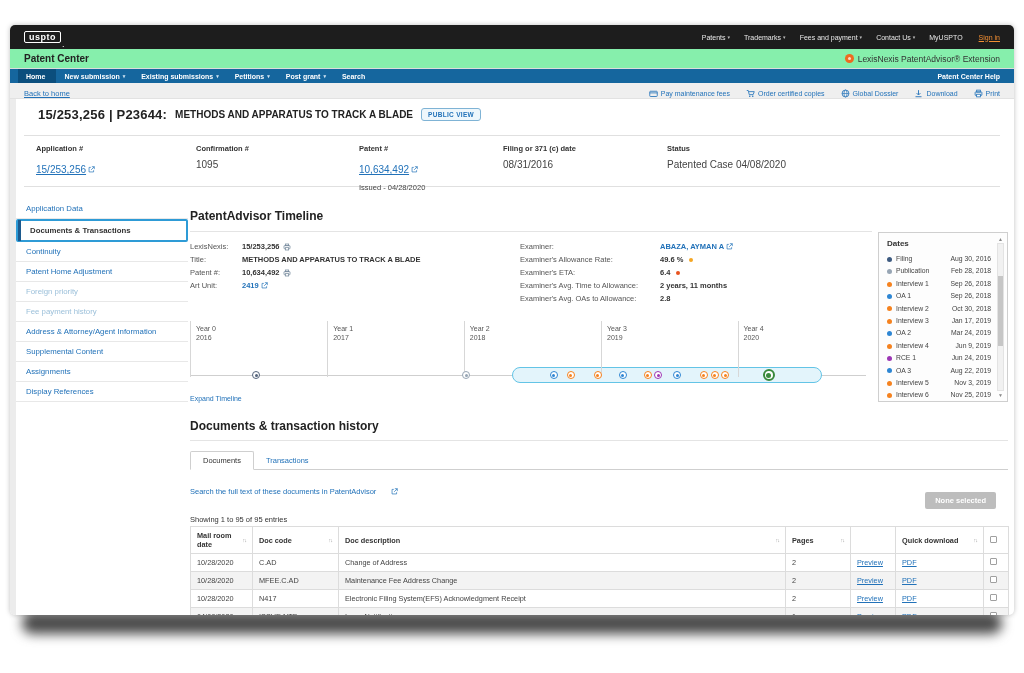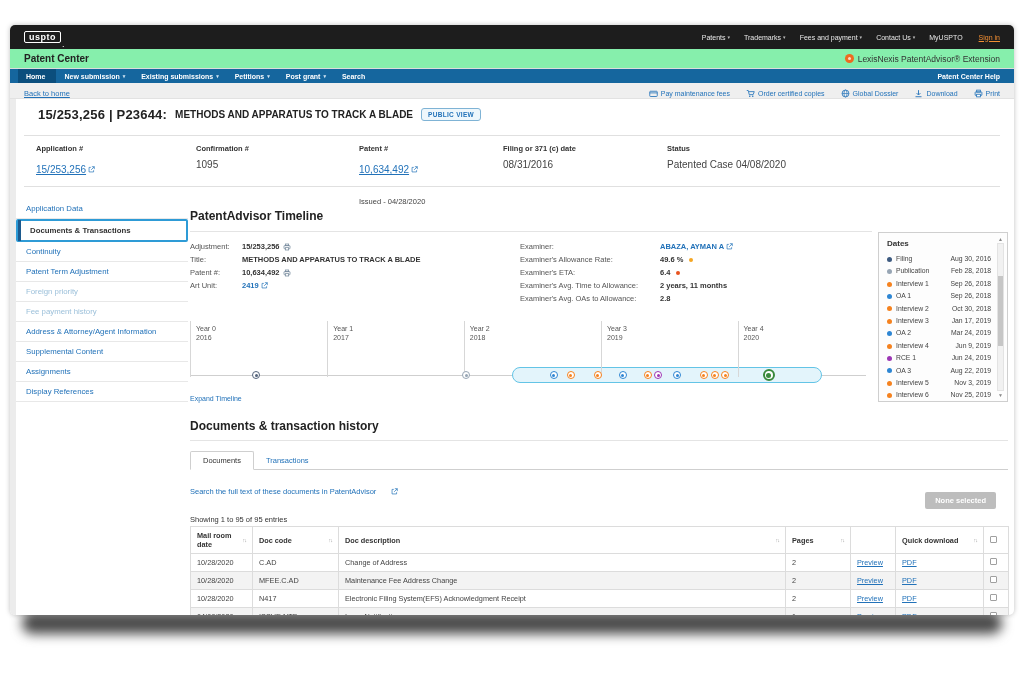--- a/index.html
+++ b/index.html
@@ -55,21 +55,21 @@
   .badge { border:1px solid #7fb3d5; background:#eef7fc; color:#2272b9; font-size:6.5px; font-weight:bold;
            padding:2px 6px; border-radius:3px; letter-spacing:.3px; }
 
   
   .summary { position:absolute; left:14px; right:14px; top:110px; height:52px; border-top:1px solid #e0e0e0;
              border-bottom:1px solid #e0e0e0; display:flex; padding:8px 0 16px 12px; }
   .sum-col { padding-right:8px; }
   .sum-col .lab { font-size:7.5px; font-weight:bold; color:#333; margin-bottom:6px; }
   .sum-col .val { font-size:10px; color:#444; }
   .sum-col a.val { color:#2272b9; text-decoration:underline; }
-  .sum-col .sub { font-size:7.5px; color:#444; margin-top:20px; }
+  .sum-col .sub { font-size:7.5px; color:#444; margin-top:6px; }
   .c1{width:160px}.c2{width:163px}.c3{width:174px}.c4{width:144px}.c5{width:164px}.c6{flex:1}
 
   
   .left-strip { position:absolute; left:0; top:74px; bottom:0; width:6px; background:#ececec; }
   .sidebar { position:absolute; left:6px; top:174px; width:172px; background:#fff; }
   .sb-item { display:block; font-size:7.8px; color:#2272b9; padding:5px 6px 5px 10px; border-bottom:1px solid #e8e8e8; line-height:9px; }
   .sb-item.active { border:2px solid #2e9bd6; border-radius:2px; color:#333; font-weight:bold; position:relative; padding-left:12px; }
   .sb-item.active::before { content:""; position:absolute; left:0; top:-1px; bottom:-1px; width:3px; background:#1c5a8e; }
   .sb-item.muted { color:#9cc0da; }
 
@@ -296,36 +296,36 @@
         <div class="val">Patented Case 04/08/2020</div>
       </div>
     </div>
 
     <div class="left-strip"></div>
 
     <nav class="sidebar">
         <a class="sb-item"><span>Application Data</span></a>
         <a class="sb-item active"><span>Documents &amp; Transactions</span></a>
         <a class="sb-item"><span>Continuity</span></a>
-        <a class="sb-item"><span>Patent Term Adjustment</span></a>
+        <a class="sb-item"><span>Patent Home Adjustment</span></a>
         <a class="sb-item muted"><span>Foreign priority</span></a>
         <a class="sb-item muted"><span>Fee payment history</span></a>
         <a class="sb-item"><span>Address &amp; Attorney/Agent Information</span></a>
         <a class="sb-item"><span>Supplemental Content</span></a>
         <a class="sb-item"><span>Assignments</span></a>
         <a class="sb-item"><span>Display References</span></a>
       </nav>
 
     <div class="content">
       <h2 class="tl-h2">PatentAdvisor Timeline</h2>
 
       <div class="details">
         <div class="dcol-l">
           <div class="drow">
-              <span class="dlab-l">Adjustment:</span>
+              <span class="dlab-l">LexisNexis:</span>
             <span class="dval">
                 <span>15/253,256</span>
             <svg width="8" height="8" viewBox="0 0 12 12">
                   <rect x="1.5" y="4" width="9" height="4.5" rx="0.5" fill="none" stroke="#72879a" stroke-width="1.1"></rect>
                   <rect x="3.5" y="1.5" width="5" height="2.5" fill="none" stroke="#72879a" stroke-width="1.1"></rect>
                   <rect x="3.5" y="7" width="5" height="3.5" fill="#fff" stroke="#72879a" stroke-width="1.1"></rect>
                 </svg>
               </span>
             </div>
           <div class="drow">

